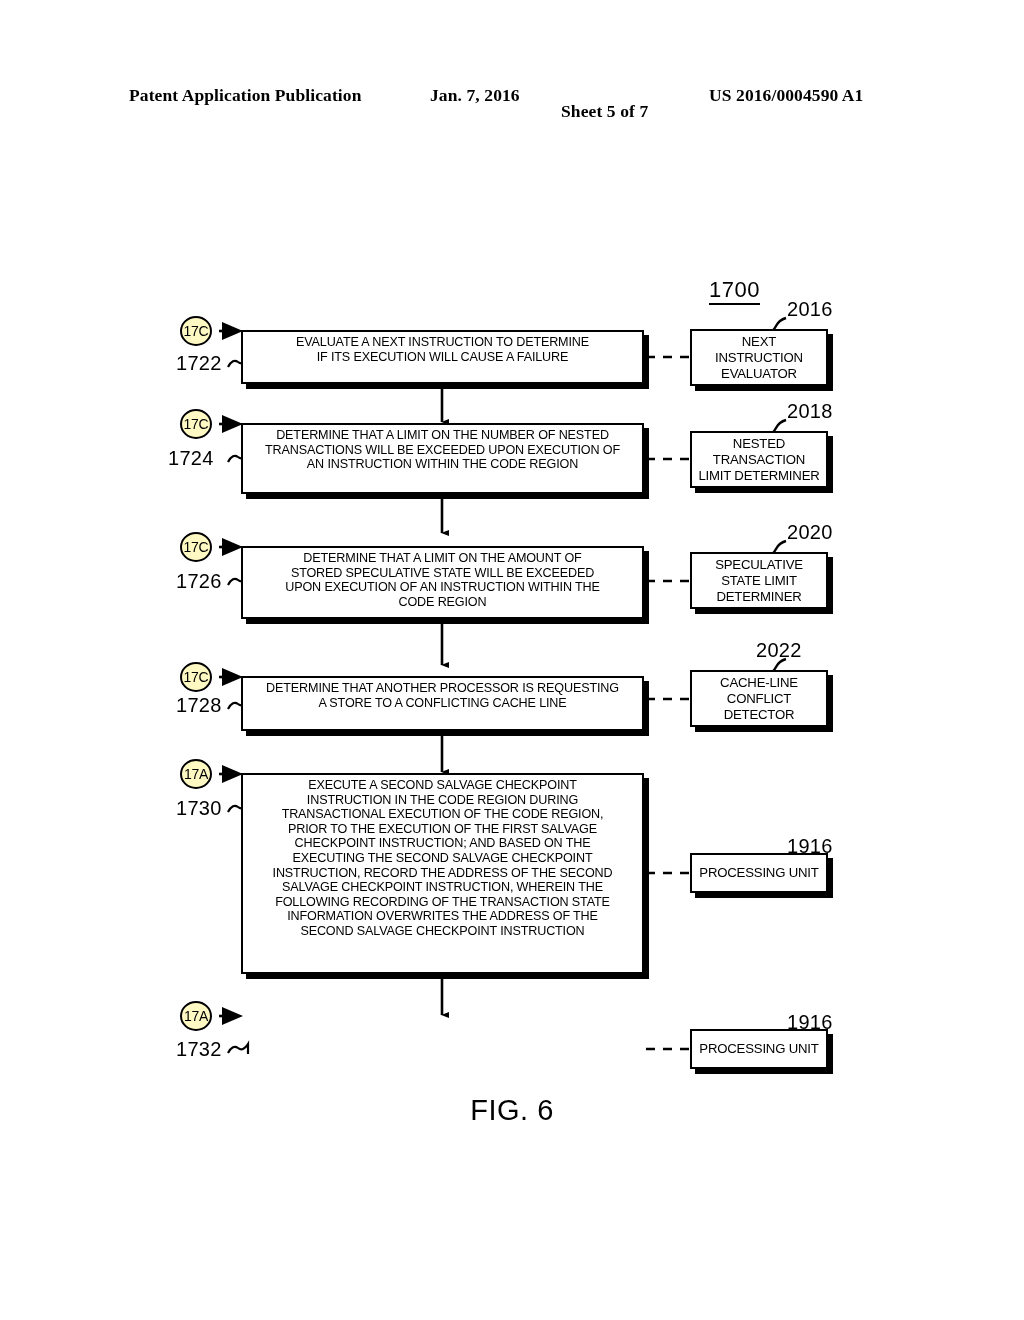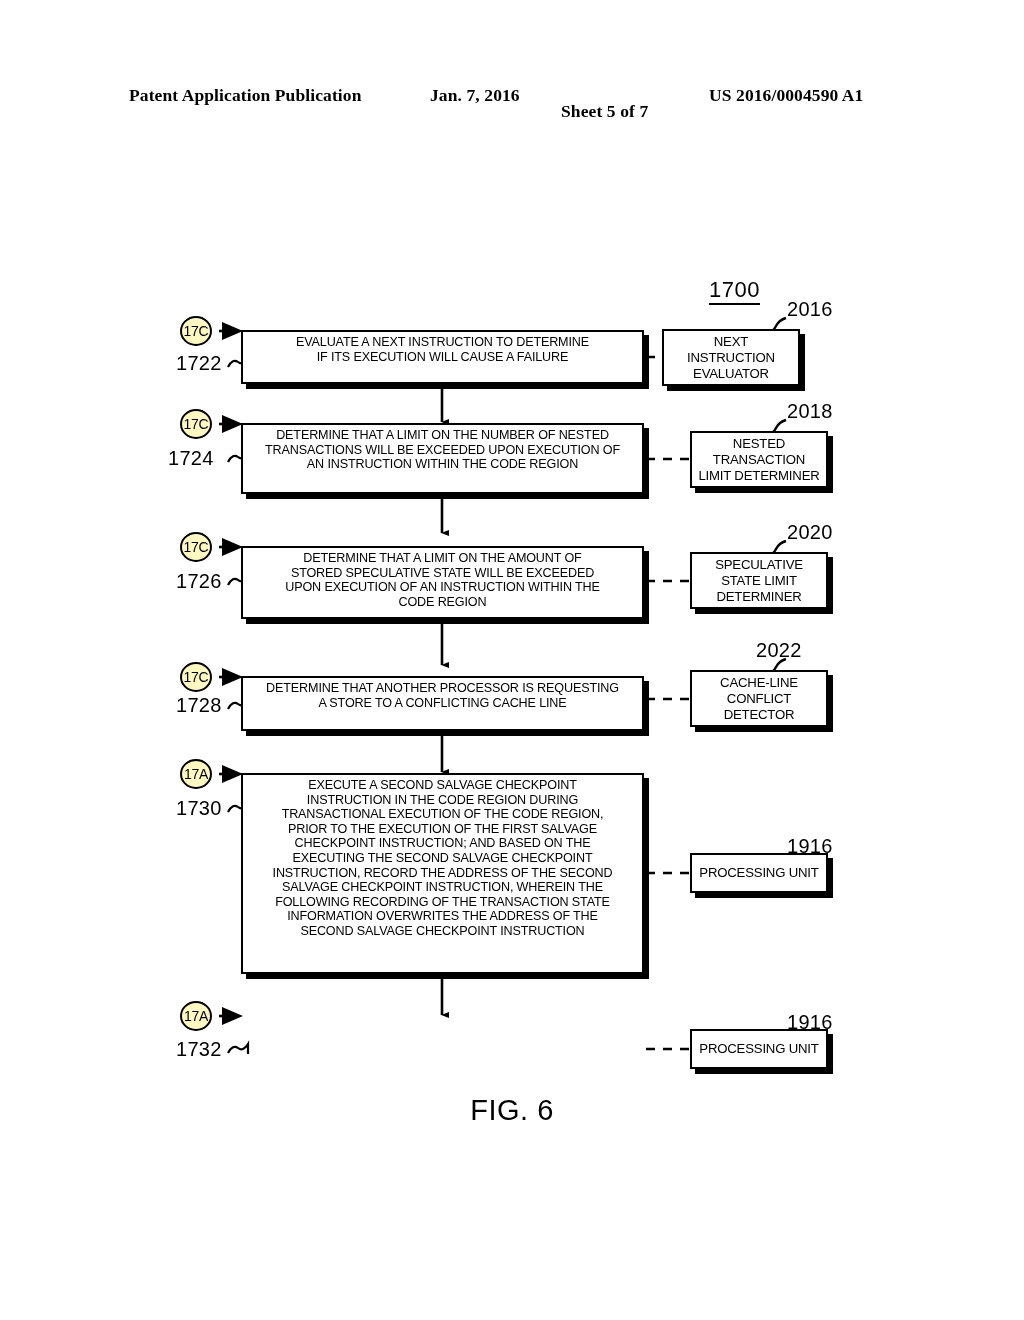--- a/index.html
+++ b/index.html
@@ -274,21 +274,21 @@
   </div>
 
 
   <div class="ref-num comp-num" style="left:787px; top:298px;">2016</div>
   <div class="ref-num comp-num" style="left:787px; top:400px;">2018</div>
   <div class="ref-num comp-num" style="left:787px; top:521px;">2020</div>
   <div class="ref-num comp-num" style="left:756px; top:639px;">2022</div>
   <div class="ref-num comp-num" style="left:787px; top:835px;">1916</div>
   <div class="ref-num comp-num" style="left:787px; top:1011px;">1916</div>
 
-  <div class="comp-box" style="left:662px; top:329px; width:138px; height:57px;">
+  <div class="comp-box" style="left:690px; top:329px; width:138px; height:57px;">
     <span class="comp-text">NEXT
 INSTRUCTION
 EVALUATOR</span>
   </div>
 
   <div class="comp-box" style="left:690px; top:431px; width:138px; height:57px;">
     <span class="comp-text">NESTED
 TRANSACTION
 LIMIT DETERMINER</span>
   </div>

